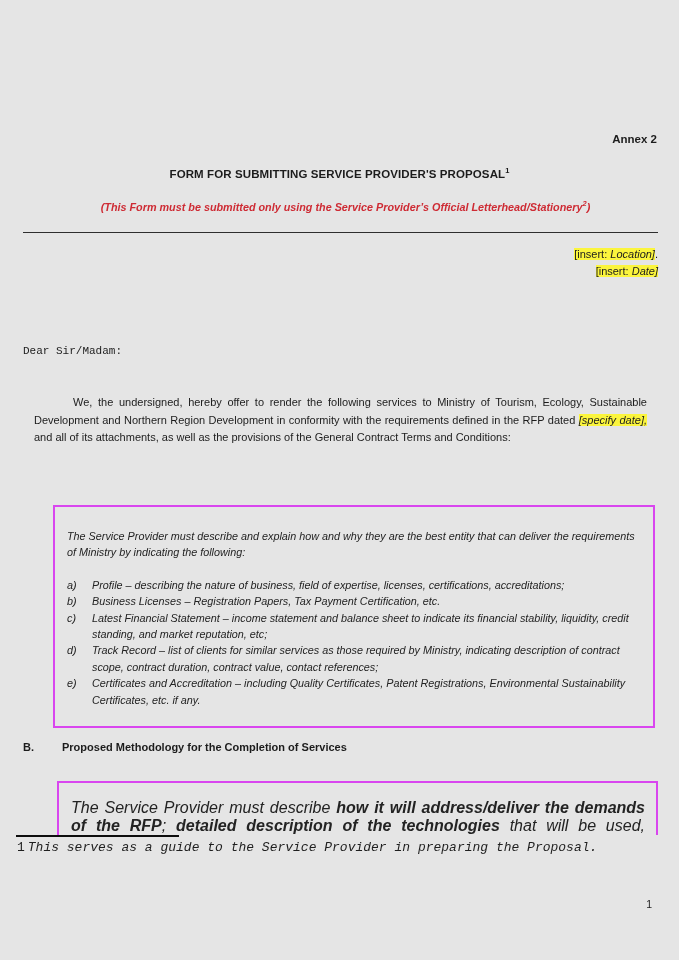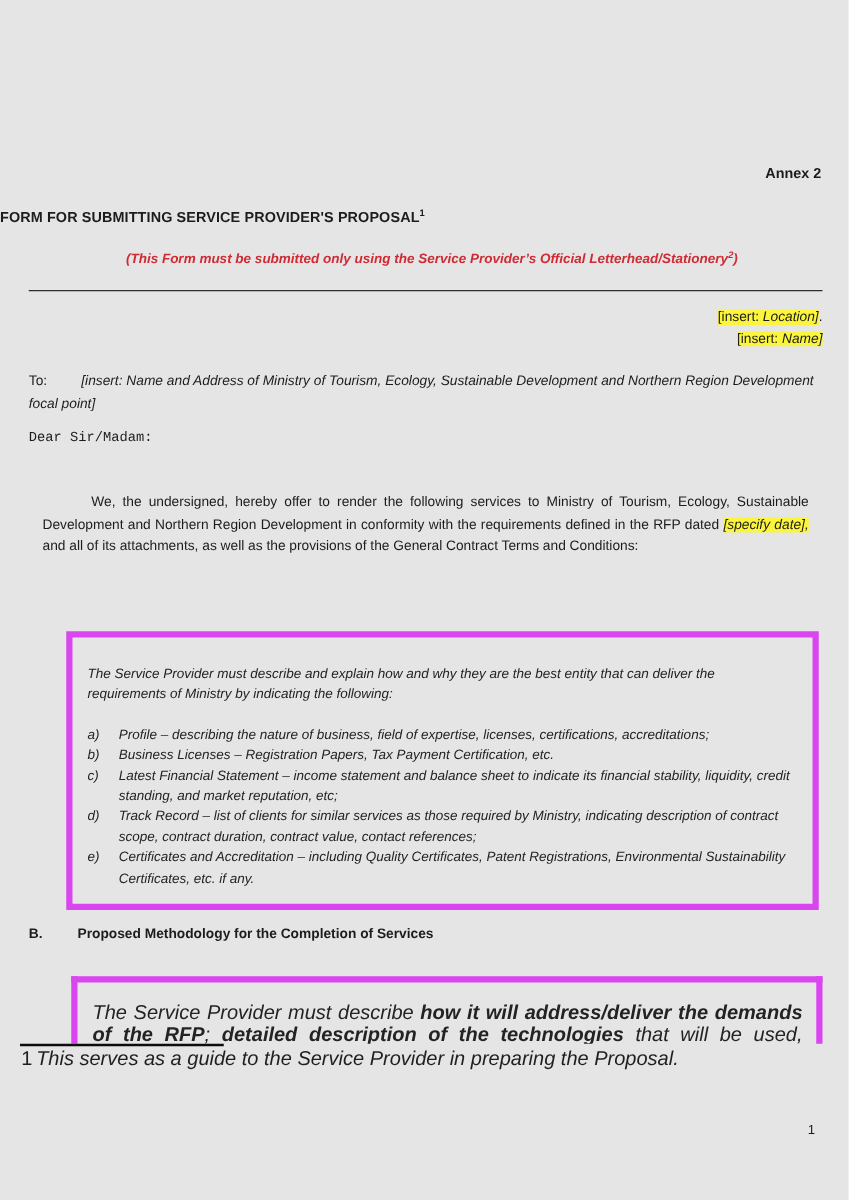--- a/index.html
+++ b/index.html
@@ -6,73 +6,72 @@
   .page {
     position:relative; width:679px; height:960px; background:#e5e5e5;
     font-family:"Liberation Sans", sans-serif; font-size:11px; color:#1c1c1c;
     overflow:hidden;
   }
   .it { font-style:italic; }
   .bold { font-weight:bold; }
   .hl { background:#fbf53d; }
 
   .annex { position:absolute; top:133px; right:22px; font-weight:bold; font-size:11.5px; }
-  .title { position:absolute; top:166px; left:0; right:0; font-weight:bold; font-size:11.5px; letter-spacing:0.1px; }
+  .title { position:absolute; top:166px; left:0; right:0; text-align:center; font-weight:bold; font-size:11.5px; letter-spacing:0.1px; }
   .title sup, .subtitle sup { font-size:7.5px; }
   .subtitle { position:absolute; top:199px; left:0; right:0; text-align:center; font-weight:bold; font-style:italic; color:#ce2b34; font-size:10.8px;padding-left:12px; }
   .rule { position:absolute; top:232px; left:23px; right:21px; border-top:1.6px solid #2e2e2e; }
 
   .inserts { position:absolute; top:246px; right:21px; text-align:right; line-height:17px;margin-left:42px; }
 
   .to-para { position:absolute; top:296px; left:23px; right:22px; margin:0; line-height:18px; }
   .to-label { display:inline-block; width:42px; font-style:normal; }
   .salutation { position:absolute; top:345px; left:23px; margin:0;font-family:Liberation Mono, monospace; }
 
   .body-para { position:absolute; top:383px; left:23px; right:21px; margin:11px; text-align:justify; text-indent:39px; line-height:17.6px; }
 
   .sec-heading { position:absolute; left:23px; right:22px; font-weight:bold; font-size:11px; }
   .sec-a { top:477px; }
   .sec-b { top:741px; }
   .sec-label { display:inline-block; width:39px; }
 
-  .box { position:absolute; border:5px solid #d946ef; box-sizing:border-box; font-style:italic; color:#232323; }
+  .box { position:absolute; border:2px solid #d946ef; box-sizing:border-box; font-style:italic; color:#232323; }
   .box-a { left:53px; top:505px; width:602px; height:223px; padding:21px 16px 0 12px; font-size:10.8px; line-height:16.4px; overflow:hidden; }
   .box-intro { margin:0; }
   .list { margin-top:16px; }
   .li { display:flex; }
   .marker { width:25px; flex:0 0 25px; }
   .li-text { flex:1; }
 
   .box-b { left:57px; top:781px; width:601px; height:54px; border-bottom:none; padding:16px 11px 0 12px; font-size:16px; line-height:18.2px; overflow:hidden; text-align:justify; }
 
   .fn-rule { position:absolute; top:835px; left:16px; width:163px; border-top:2.4px solid #0d0d0d; }
-  .footnotes { position:absolute; top:841px; left:17px; right:14px; font-family:Liberation Sans, sans-serif; font-size:16px; font-style:italic; line-height:13.8px; color:#1f1f1f; }
+  .footnotes { position:absolute; top:841px; left:17px; right:14px; font-family:Liberation Mono, monospace; font-size:13px; font-style:italic; line-height:13.8px; color:#1f1f1f; }
   .fn { margin:0; }
   .fn-ref { font-style:normal; padding-right:3px; }
   .page-number { position:absolute; top:898px; right:27px; font-size:10.5px; }
 </style>
 </head>
 <body>
 
 <div class="page">
 
   <div class="annex">Annex 2</div>
 
   <div class="title"><span>FORM FOR SUBMITTING SERVICE PROVIDER'S PROPOSAL</span><sup>1</sup></div>
 
   <div class="subtitle"><span>(This Form must be submitted only using the Service Provider’s Official Letterhead/Stationery</span><sup>2</sup><span>)</span></div>
 
   <div class="rule"></div>
 
   <div class="inserts">
     <div class="insert-line"><span class="hl"><span>[insert: </span><span class="it">Location]</span></span><span>.</span></div>
-    <div class="insert-line"><span class="hl"><span>[insert: </span><span class="it">Name]</span></span></div>
+    <div class="insert-line"><span class="hl"><span>[insert: </span><span class="it">Date]</span></span></div>
   </div>
 
-  <p class="to-para"><span class="to-label">To:</span><span class="it">[insert: Name and Address of Ministry of Tourism, Ecology, Sustainable Development and Northern Region Development focal point]</span></p>
 
   <p class="salutation">Dear Sir/Madam:</p>
 
   <p class="body-para"><span>We, the undersigned, hereby offer to render the following services to Ministry of Tourism, Ecology, Sustainable Development and Northern Region Development in conformity with the requirements defined in the RFP dated </span><span class="hl it">[specify date],</span><span> and all of its attachments, as well as the provisions of the General Contract Terms and Conditions:</span></p>
 
 
   <div class="box box-a">
     <p class="box-intro">The Service Provider must describe and explain how and why they are the best entity that can deliver the requirements of Ministry by indicating the following:</p>
     <div class="list">
       <div class="li">

